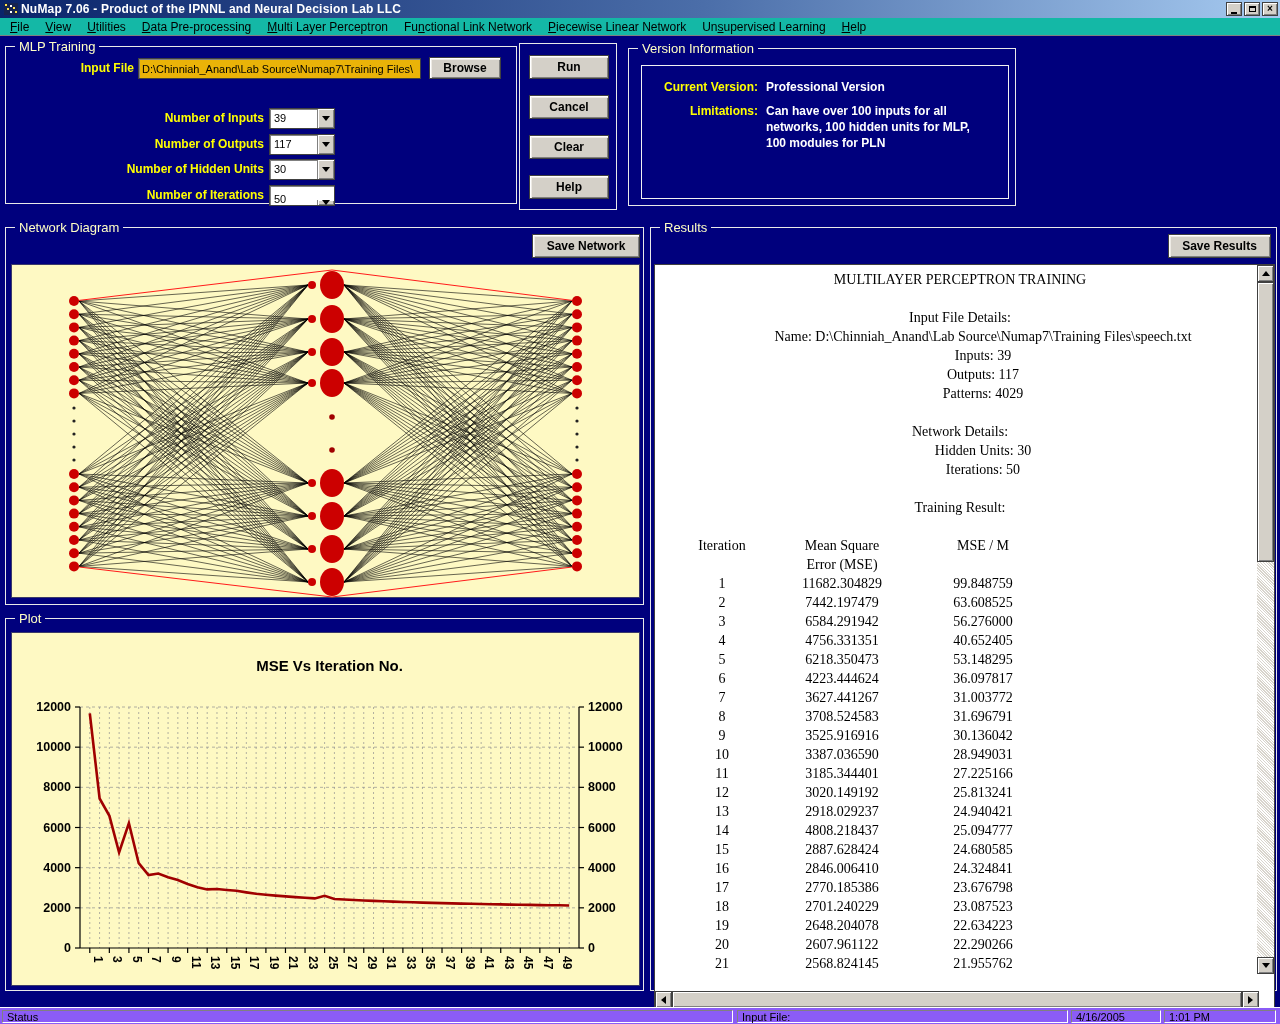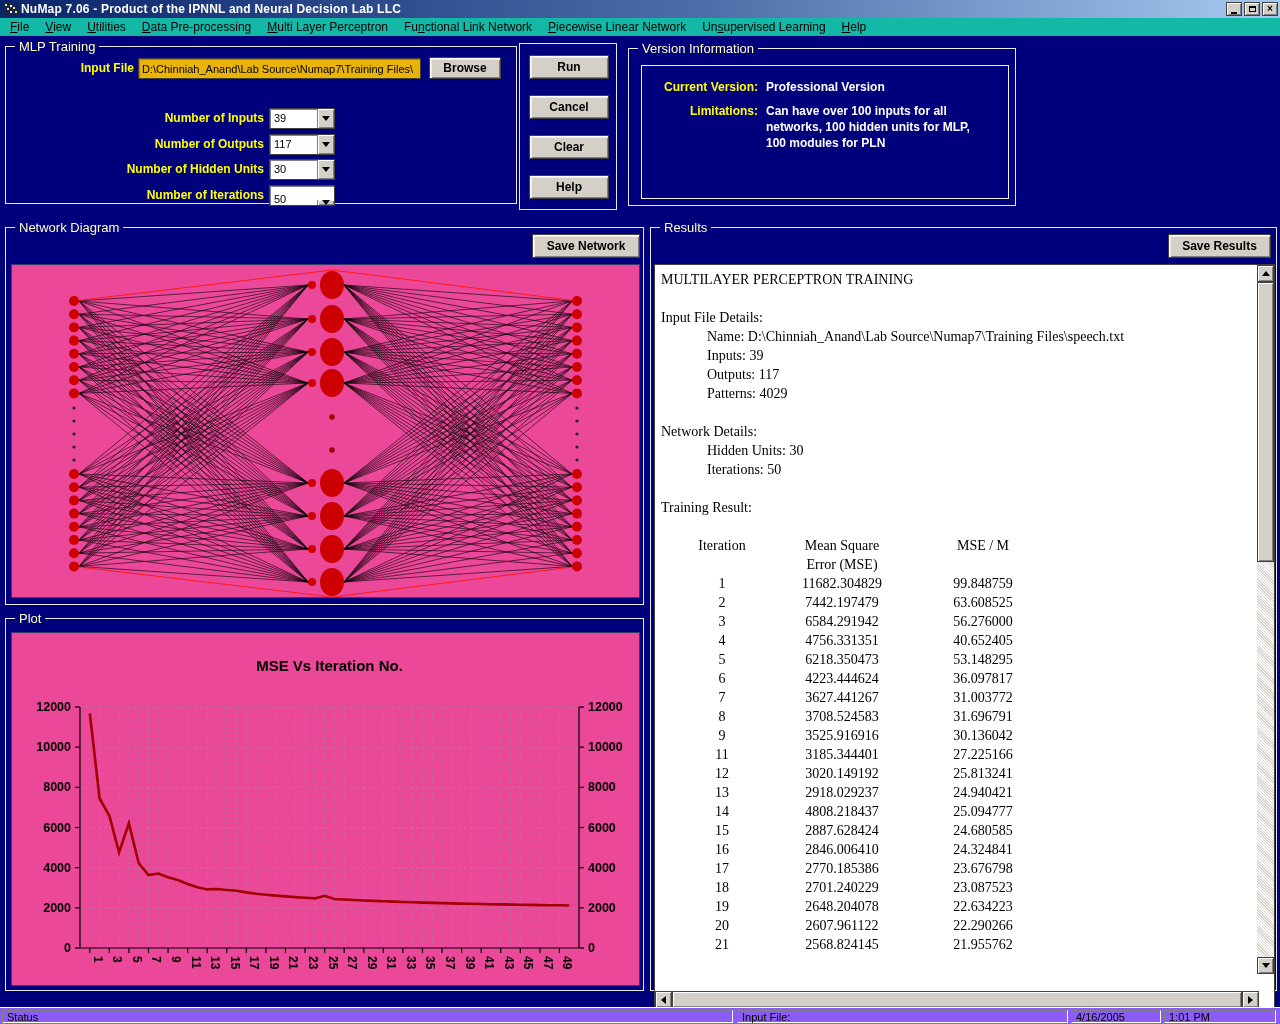--- a/index.html
+++ b/index.html
@@ -52,28 +52,28 @@
     border:1px solid #404040; box-shadow:inset 1px 1px 0 #808080; display:flex; }
   .combo-val { flex:1; font-size:11px; padding:3px 0 0 4px; color:#000; }
   .combo-btn { width:17px; background:#d4d0c8; border-left:1px solid #808080;
     box-shadow:inset 1px 1px 0 #fff, inset -1px -1px 0 #808080;
     display:flex; align-items:center; justify-content:center; }
   .tri-down { width:0; height:0; border-left:4px solid transparent; border-right:4px solid transparent; border-top:5px solid #000; }
   .tri-up { width:0; height:0; border-left:4px solid transparent; border-right:4px solid transparent; border-bottom:5px solid #000; }
   .tri-left { width:0; height:0; border-top:4px solid transparent; border-bottom:4px solid transparent; border-right:5px solid #000; }
   .tri-right { width:0; height:0; border-top:4px solid transparent; border-bottom:4px solid transparent; border-left:5px solid #000; }
 
-  .canvas { position:absolute; background:#ec4899; border:1px solid #3a3a6a; }
+  .canvas { position:absolute; background:#fef9c3; border:1px solid #3a3a6a; }
 
   
   .results-area { position:absolute; left:3px; top:36px; width:621px; height:745px;
     background:#fff; border:1px solid #404040; overflow:hidden; }
   .results-content { position:absolute; left:0; top:0; width:604px; height:709px; overflow:hidden;
     font-family:"Liberation Serif", serif; font-size:14px; color:#000; }
-  .rline { height:19px; line-height:19px; white-space:nowrap; padding-left:6px; }
+  .rline { height:19px; line-height:19px; white-space:nowrap; padding-left:6px;text-align:center; }
   .rline.ind { padding-left:52px; }
   .rtable-row { height:19px; line-height:19px; display:grid; grid-template-columns:134px 106px 176px; }
   .rtable-row span { text-align:center; white-space:nowrap; }
 
   .vscroll { position:absolute; right:0; top:0; width:17px; height:709px; background:#d4d0c8; }
   .hscroll { position:absolute; left:0; bottom:0; width:604px; height:17px; background:#d4d0c8; }
   .sb-btn { position:absolute; width:17px; height:17px; background:#d4d0c8; border:1px solid #404040;
     box-shadow:inset 1px 1px 0 #fff, inset -1px -1px 0 #808080;
     display:flex; align-items:center; justify-content:center; }
   .sb-track { position:absolute; background:repeating-linear-gradient(45deg,#ffffff 0 1px,#d8d4cc 1px 2px); }
@@ -727,20 +727,25 @@
             <span>8</span>
             <span>3708.524583</span>
             <span>31.696791</span>
           </div>
           <div class="rtable-row">
             <span>9</span>
             <span>3525.916916</span>
             <span>30.136042</span>
           </div>
           <div class="rtable-row">
+            <span>10</span>
+            <span>3387.036590</span>
+            <span>28.949031</span>
+          </div>
+          <div class="rtable-row">
             <span>11</span>
             <span>3185.344401</span>
             <span>27.225166</span>
           </div>
           <div class="rtable-row">
             <span>12</span>
             <span>3020.149192</span>
             <span>25.813241</span>
           </div>
           <div class="rtable-row">

